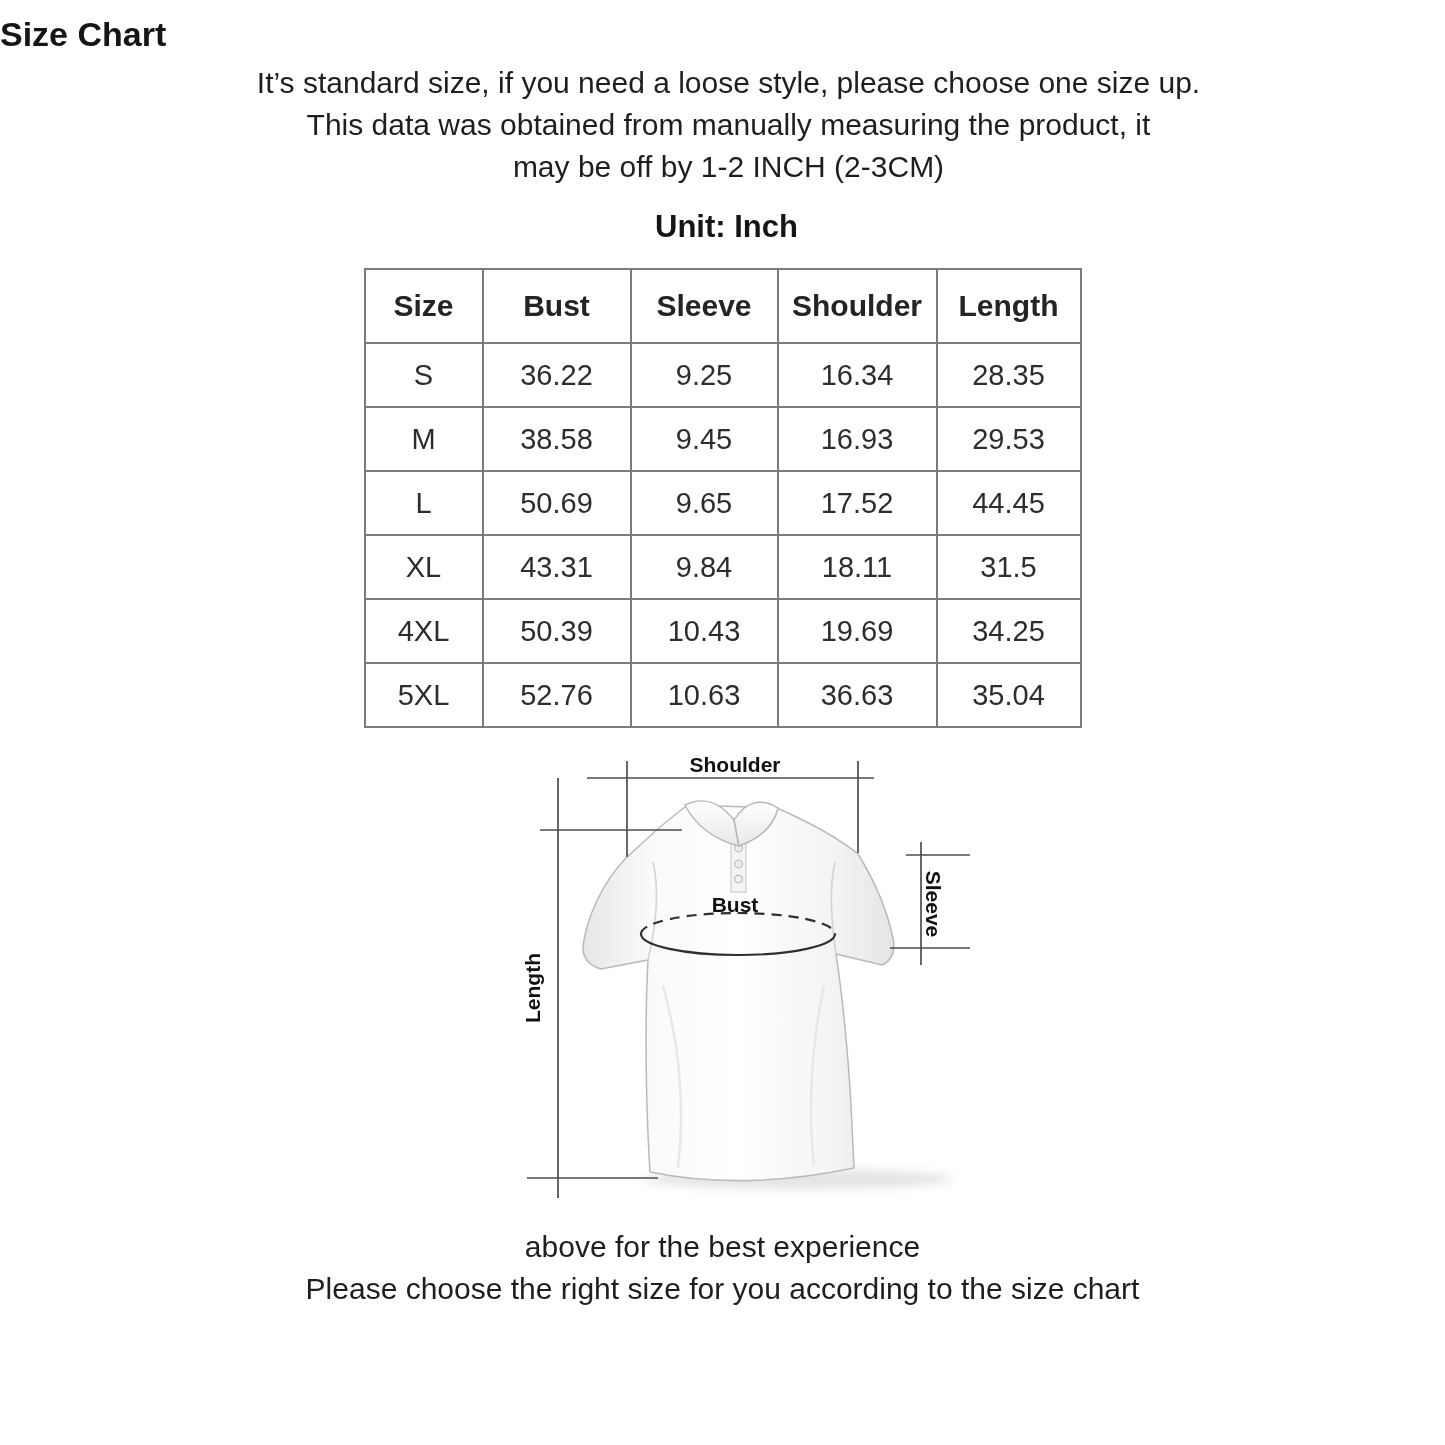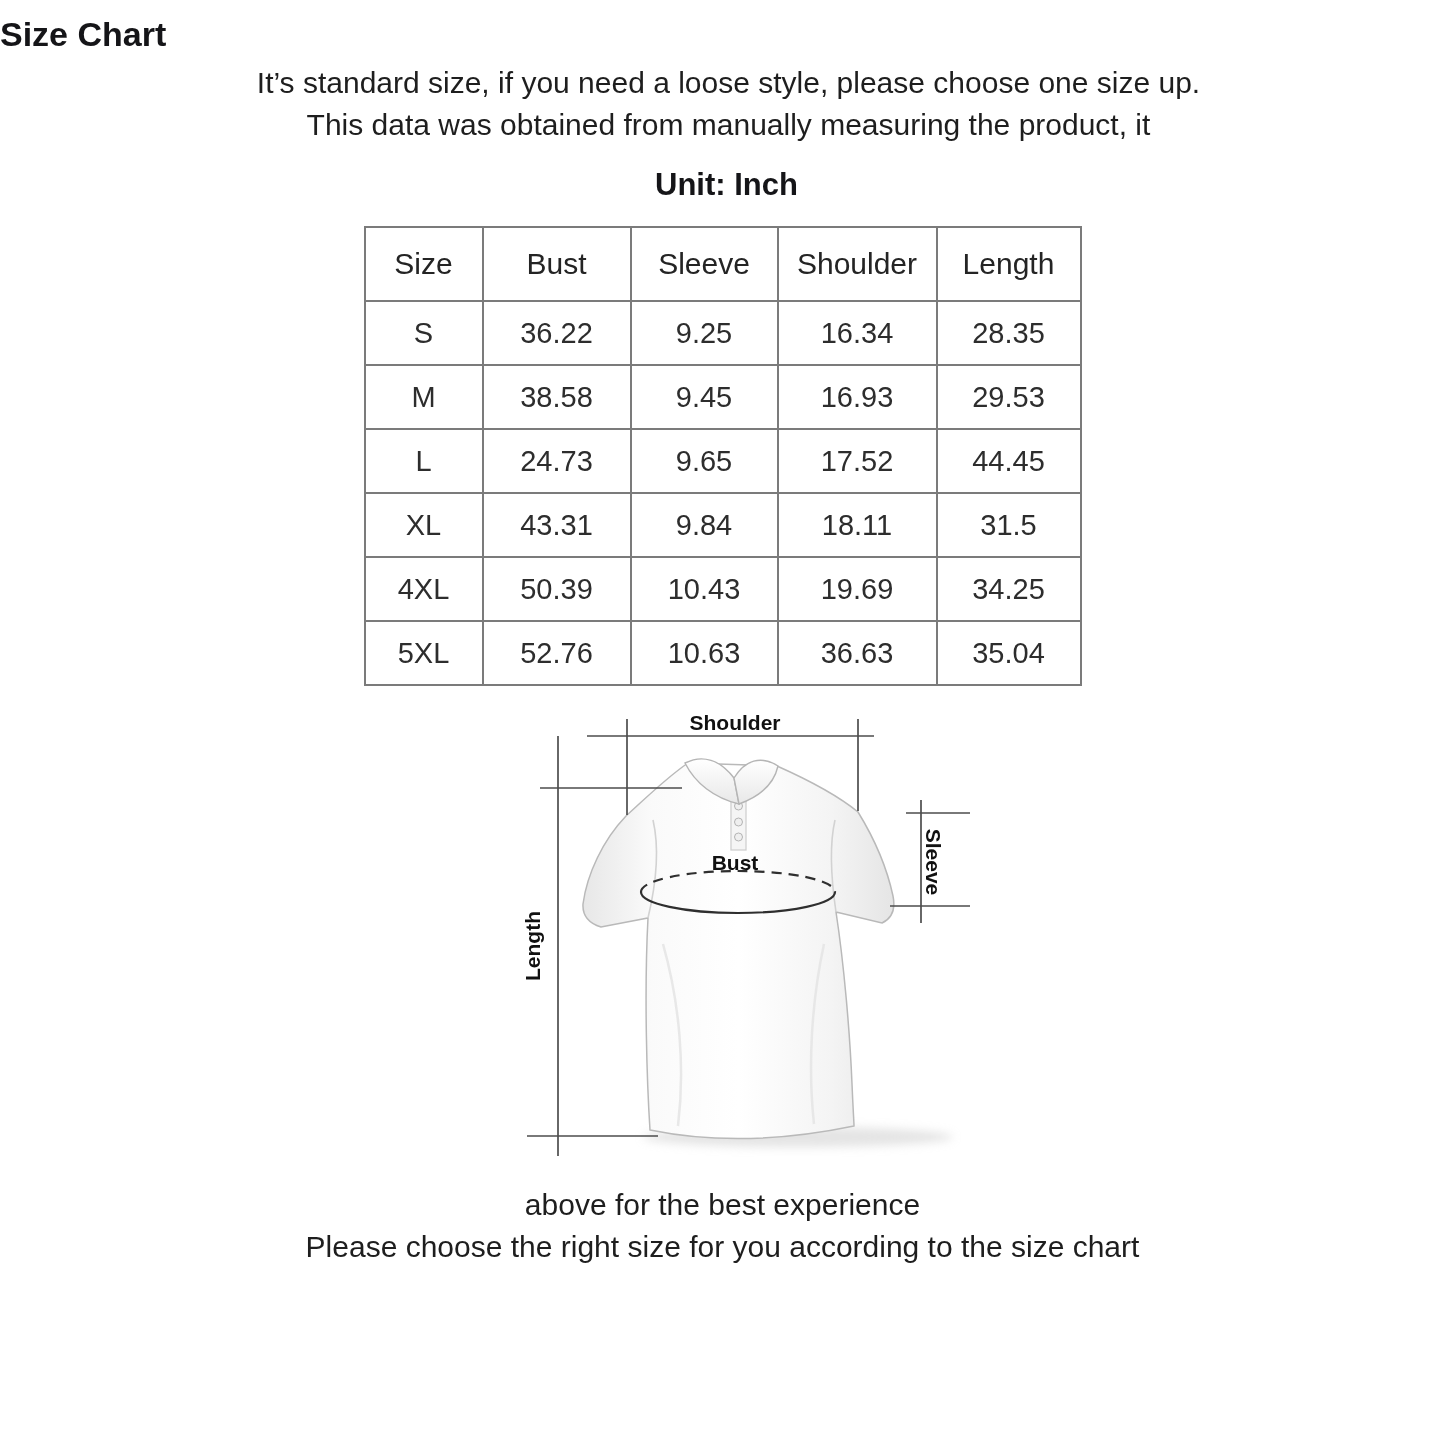--- a/index.html
+++ b/index.html
@@ -22,21 +22,21 @@
   }
   table.size-table{
     width:716px;margin:20px auto 0;
     border-collapse:collapse;table-layout:fixed;
   }
   table.size-table th, table.size-table td{
     border:2px solid #7b7b7b;text-align:center;vertical-align:middle;
     padding:0;
   }
   table.size-table th{
-    height:72px;font-size:30px;font-weight:400;color:#242424;
+    height:72px;font-size:30px;font-weight:700;color:#242424;
   }
   table.size-table td{
     height:62px;font-size:29px;font-weight:400;color:#2d2d2d;
   }
   .diagram{
     position:relative;height:478px;margin-top:14px;
   }
   .diagram svg{position:absolute;left:478px;top:0;}
   .footer{
     margin:6px 0 0;text-align:center;
@@ -48,20 +48,21 @@
   }
 </style>
 </head>
 <body>
 
 <h1 class="title">Size Chart</h1>
 
 <p class="intro">
   <span style="display:block">It’s standard size, if you need a loose style, please choose one size up.</span>
   <span style="display:block">This data was obtained from manually measuring the product, it</span>
+  <span style="display:block">may be off by 1-2 INCH (2-3CM)</span>
 </p>
 
 <h2 class="unit">Unit: Inch</h2>
 
 <table class="size-table">
   <colgroup>
     <col style="width:118px">
       <col style="width:148px">
       <col style="width:147px">
       <col style="width:159px">
@@ -86,21 +87,21 @@
     </tr>
     <tr>
       <td>M</td>
       <td>38.58</td>
       <td>9.45</td>
       <td>16.93</td>
       <td>29.53</td>
     </tr>
     <tr>
       <td>L</td>
-      <td>24.73</td>
+      <td>50.69</td>
       <td>9.65</td>
       <td>17.52</td>
       <td>44.45</td>
     </tr>
     <tr>
       <td>XL</td>
       <td>43.31</td>
       <td>9.84</td>
       <td>18.11</td>
       <td>31.5</td>

